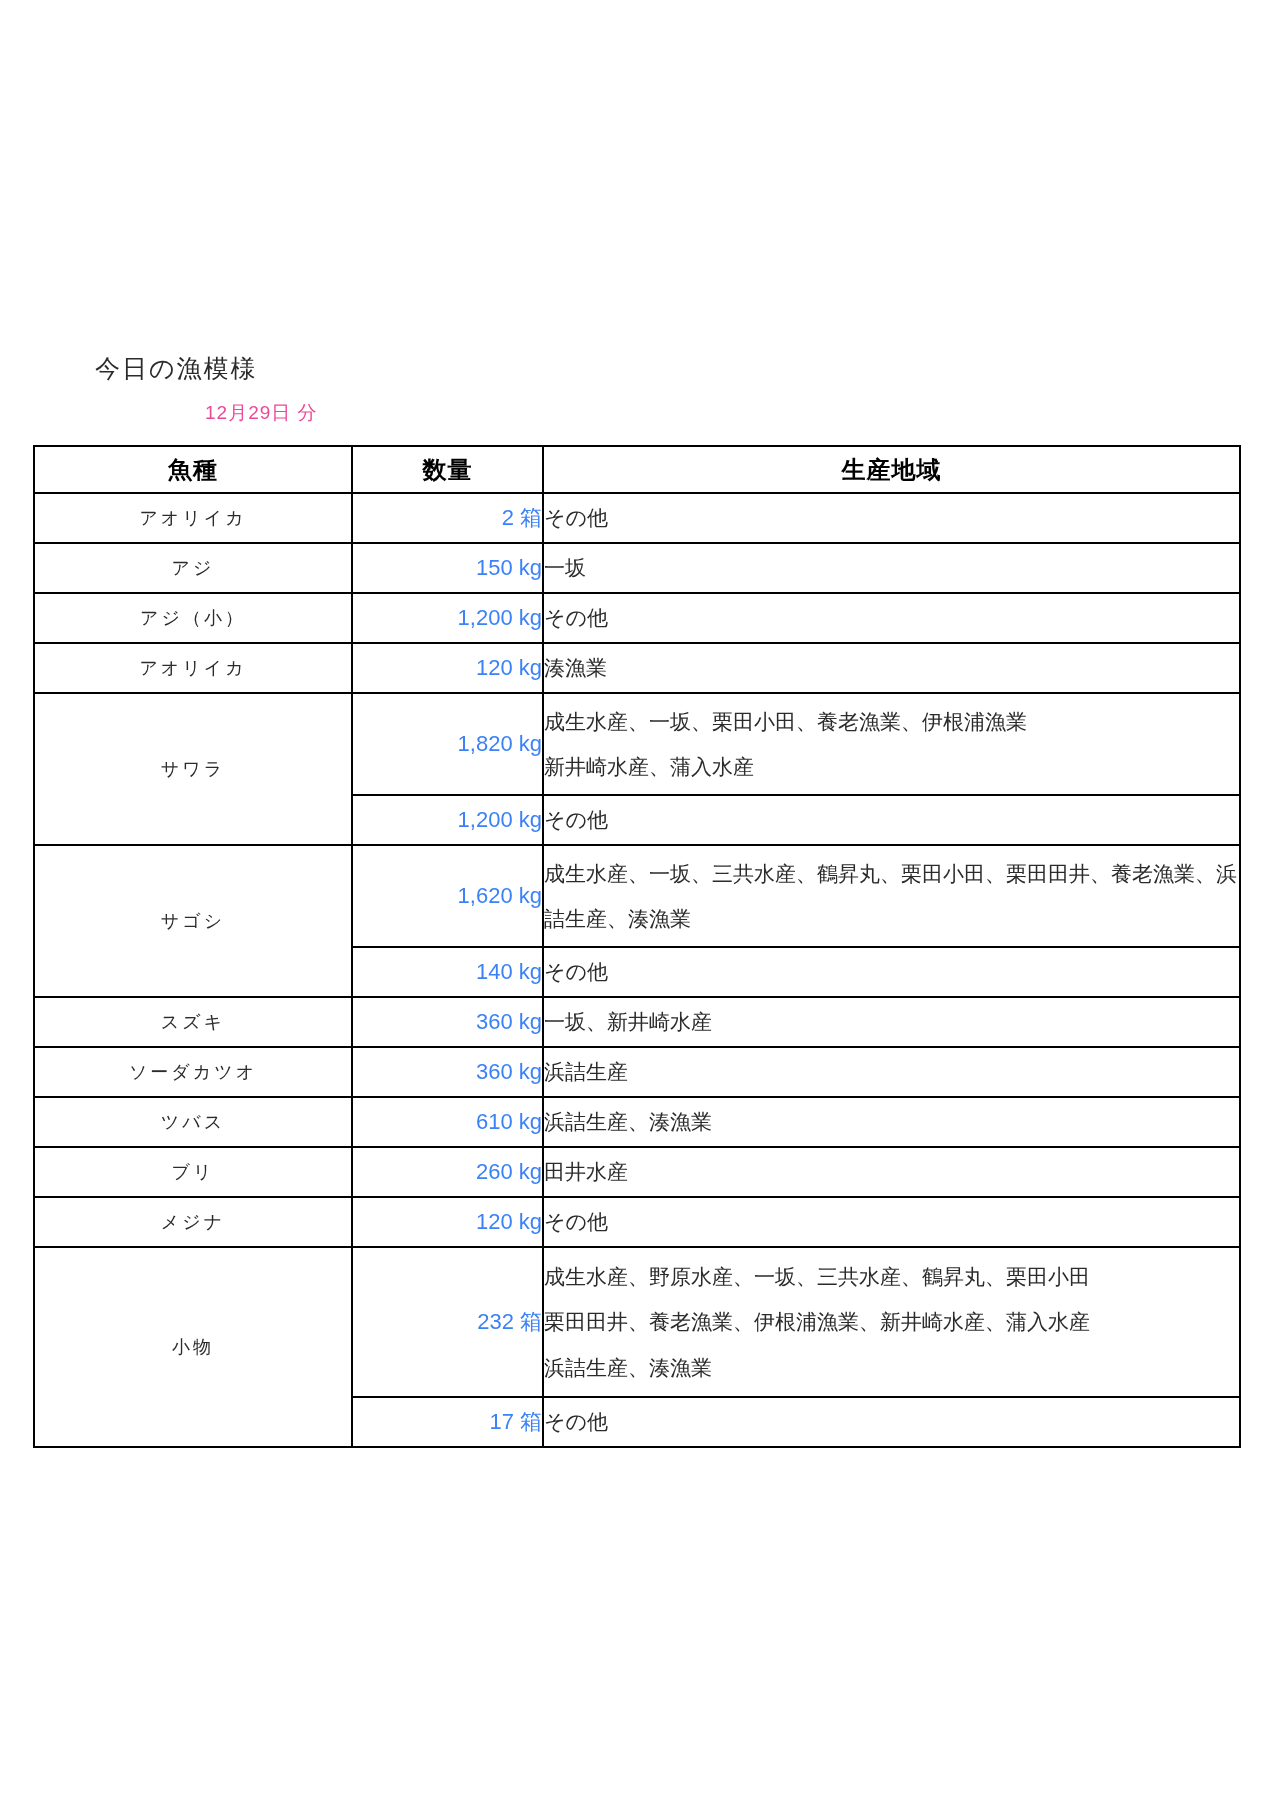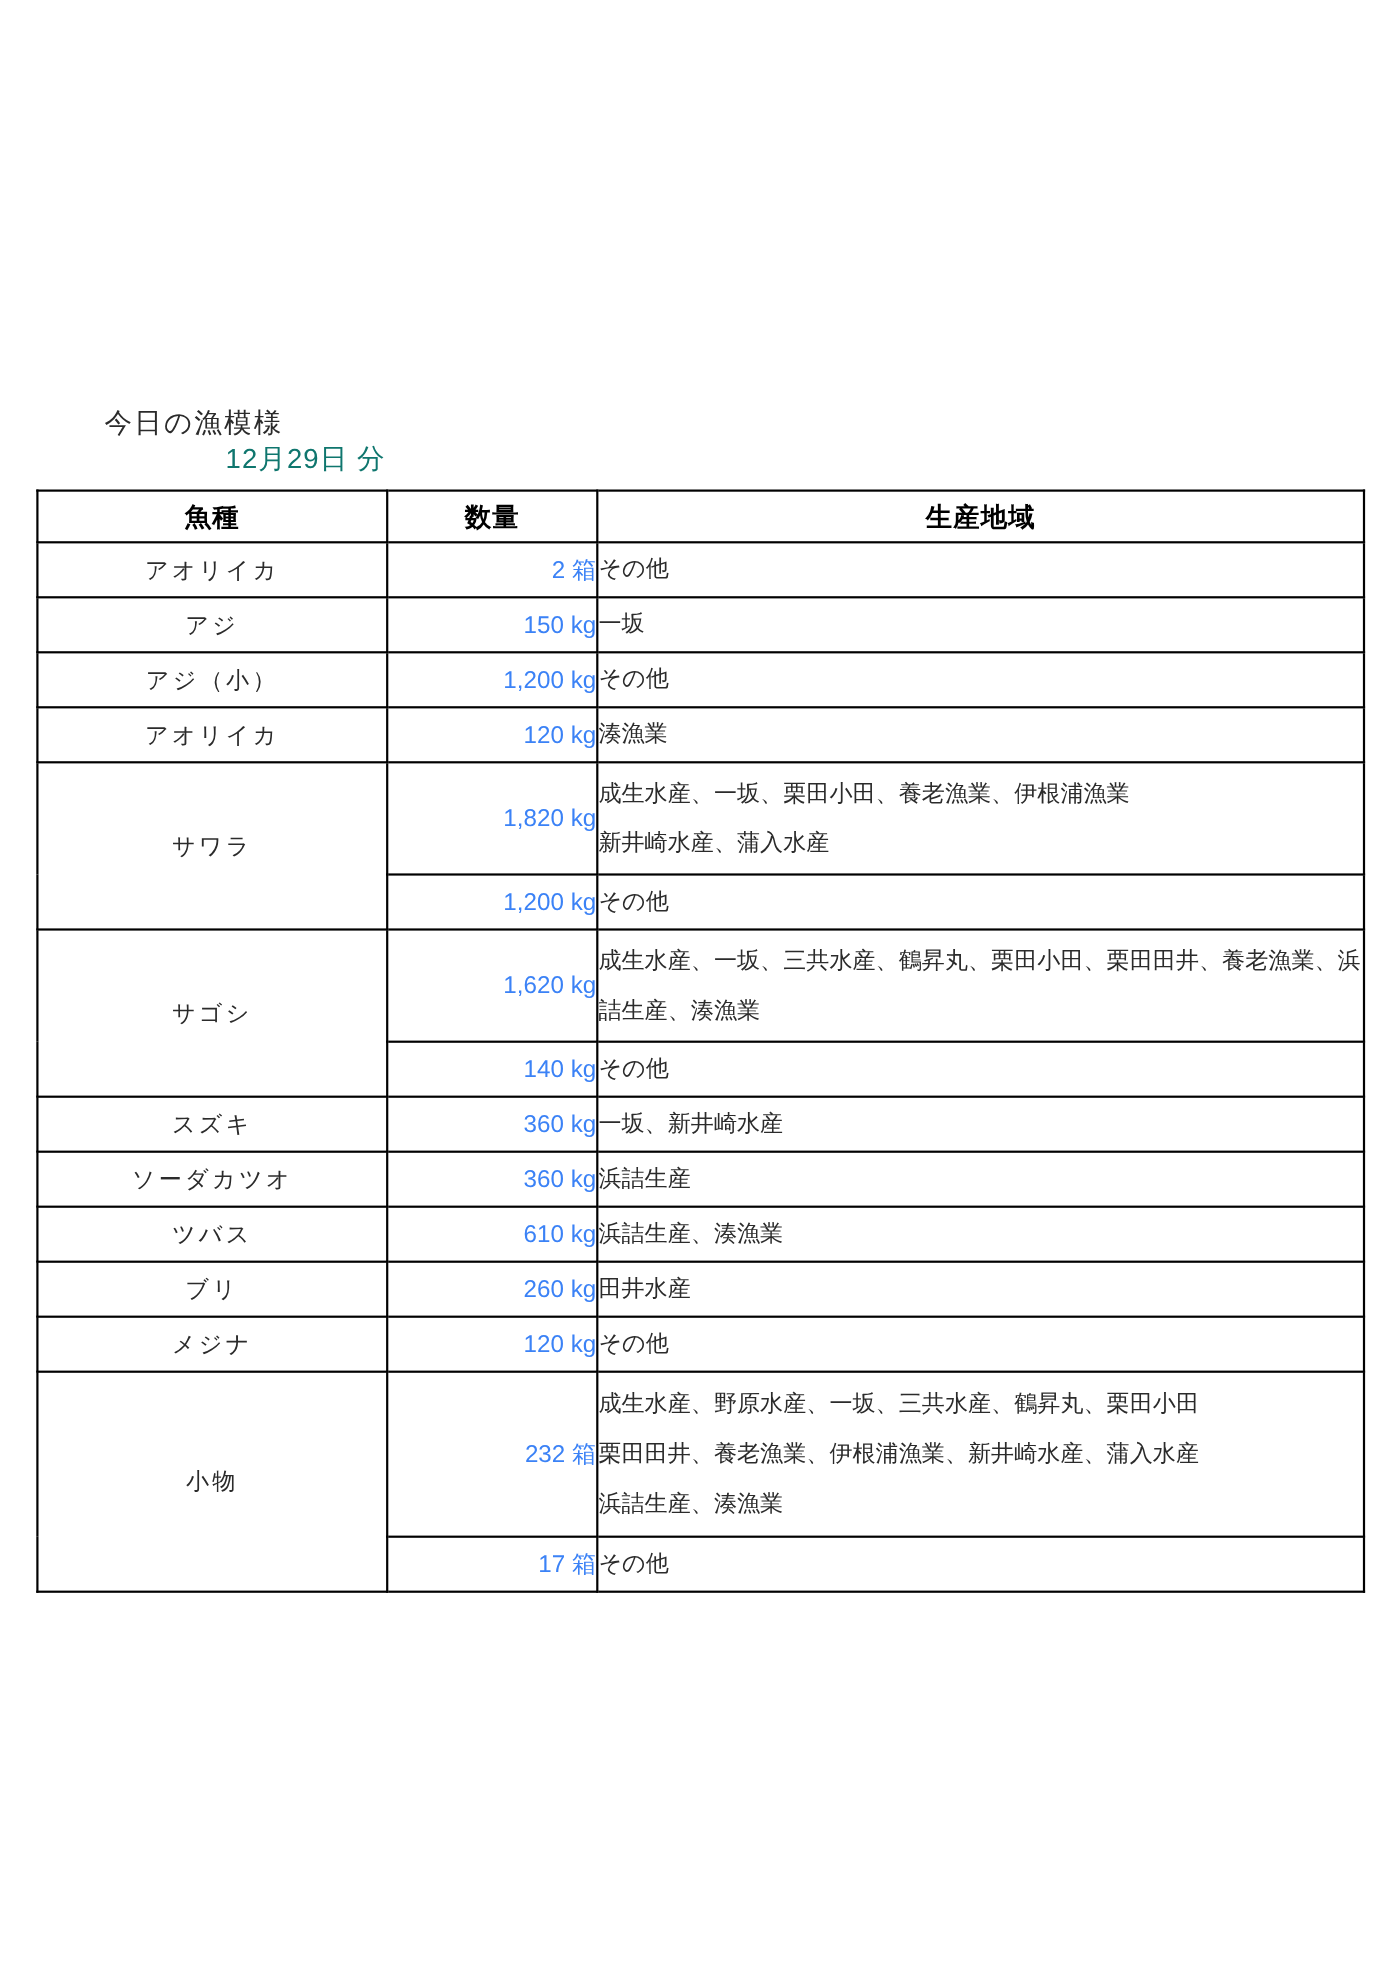--- a/index.html
+++ b/index.html
@@ -11,33 +11,33 @@
     position: relative;
     width: 1273px;
     height: 1800px;
     font-family: "Liberation Sans", "DejaVu Sans", sans-serif;
     color: #2b2b2b;
     overflow: hidden;
   }
   .doc-title {
     position: absolute;
     left: 95px;
-    top: 368px;
+    top: 352px;
     font-size: 25px;
     letter-spacing: 2px;
     color: #2b2b2b;
     white-space: nowrap;
   }
   .doc-date {
     position: absolute;
     left: 205px;
     top: 400px;
-    font-size: 25px;
+    font-size: 19px;
     letter-spacing: 1px;
-    color: #0f766e;
+    color: #ec4899;
     white-space: nowrap;
   }
   table.catch-table {
     position: absolute;
     left: 33px;
     top: 445px;
     width: 1206px;
     border-collapse: collapse;
     table-layout: fixed;
     border-radius: 17px;
@@ -57,21 +57,21 @@
     color: #000000;
     text-align: center;
     letter-spacing: 1px;
   }
   .row-head { height: 47px; }
   .row-1l   { height: 50px; }
   .row-2l   { height: 102px; }
   .row-3l   { height: 150px; }
   .cell-fish {
     text-align: center;
-    font-size: 21px;
+    font-size: 18px;
     letter-spacing: 3px;
     color: #2b2b2b;
   }
   .cell-qty {
     text-align: right;
     padding-right: 13px;
     font-size: 22px;
     color: #3b82f6;
     white-space: nowrap;
   }

